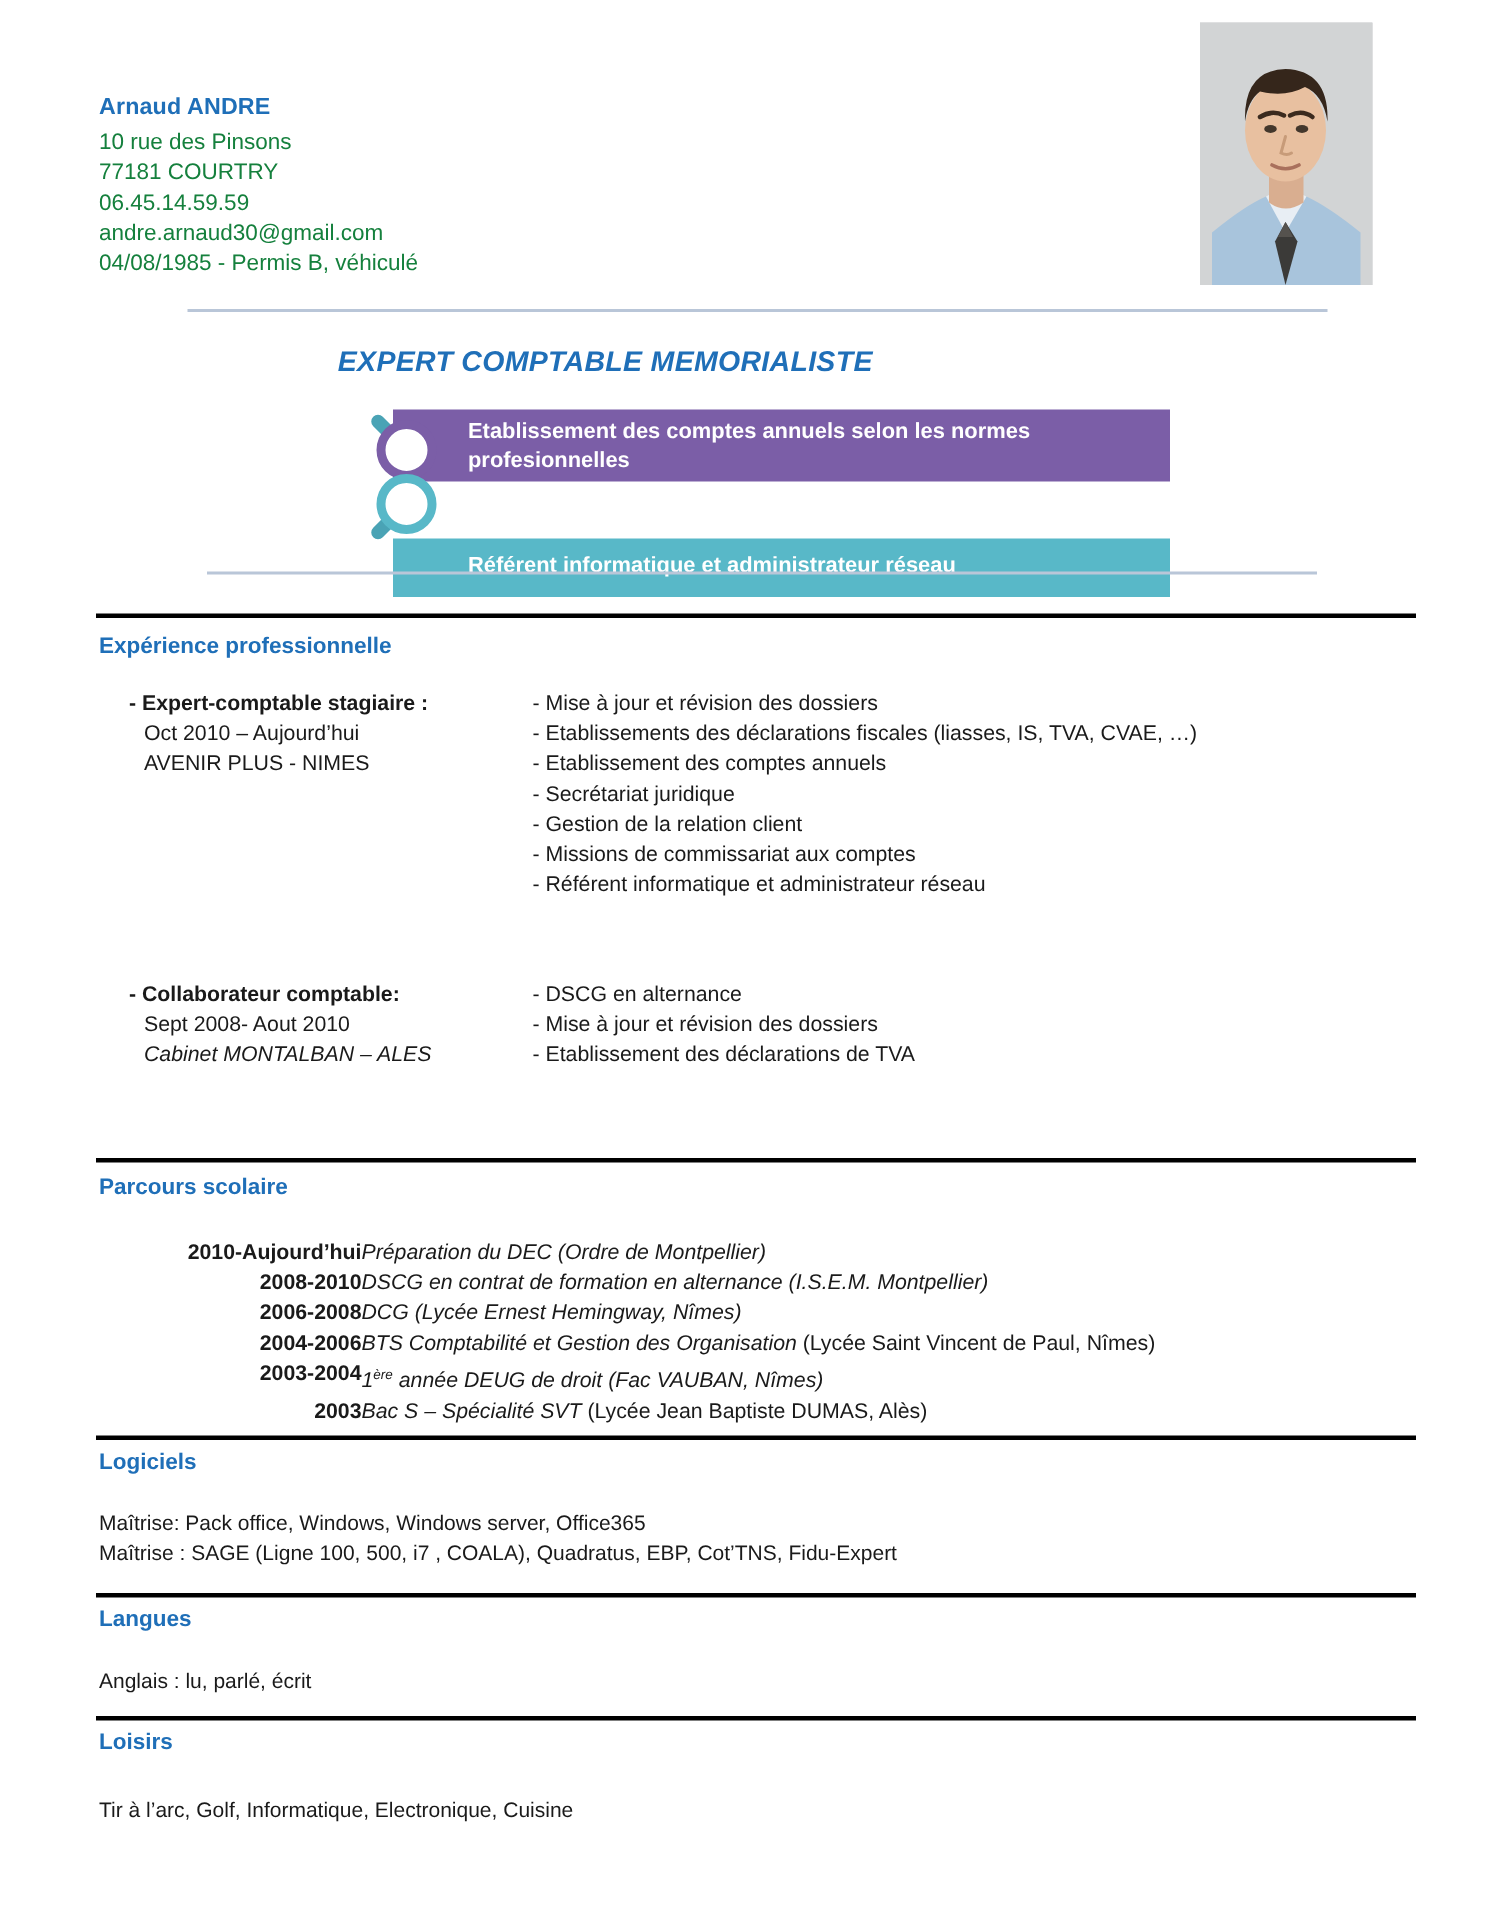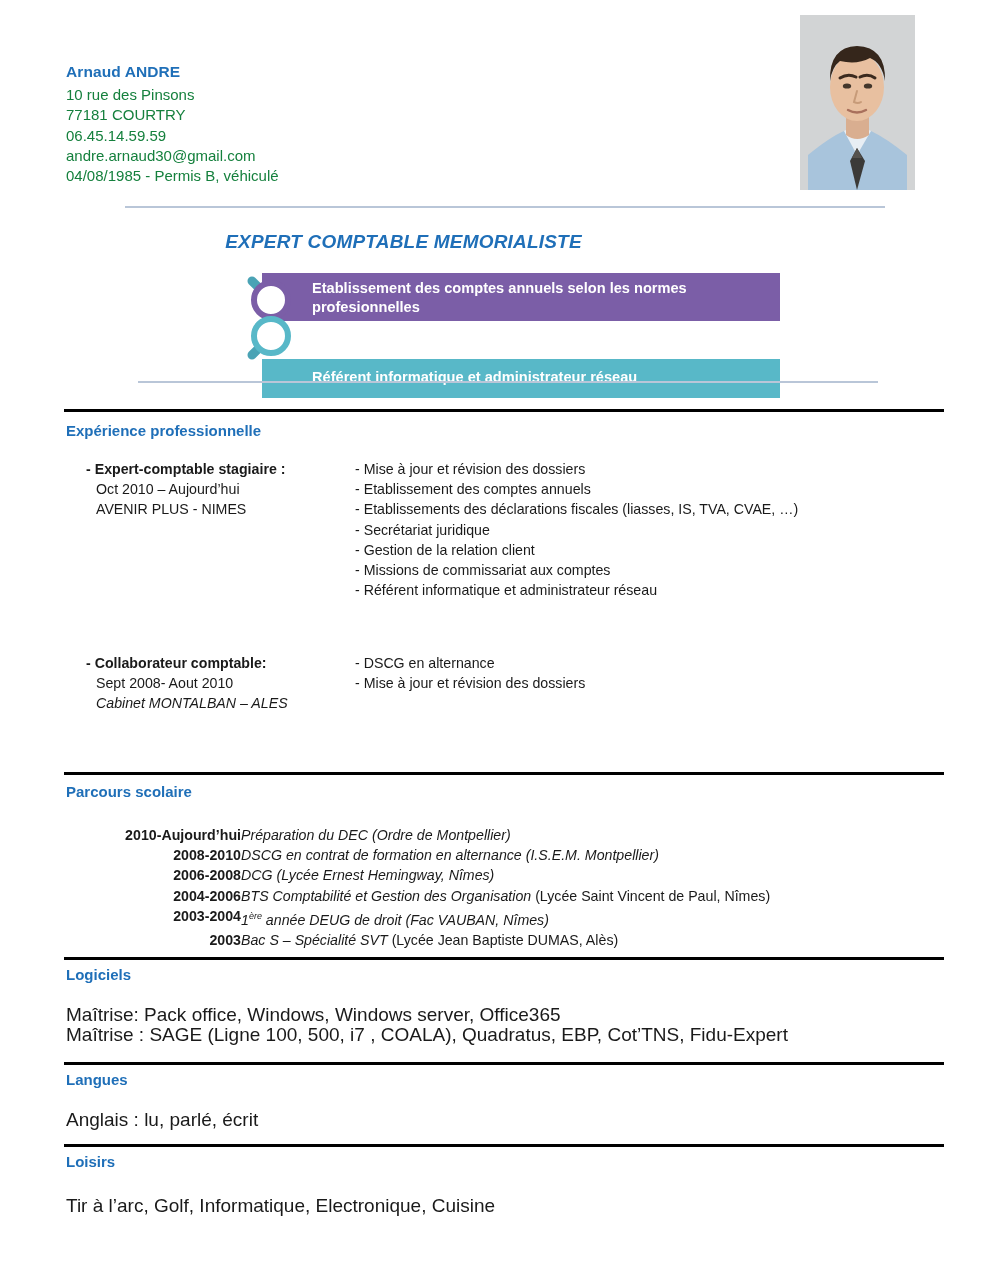--- a/index.html
+++ b/index.html
@@ -125,21 +125,21 @@
   }
   .section-title {
     position: absolute;
     left: 66px;
     font-size: 15px;
     font-weight: bold;
     color: #1F6FB8;
   }
   .block {
     position: absolute;
-    font-size: 19px;
+    font-size: 14px;
     line-height: 20.2px;
   }
   .col-left {
     position: absolute;
     font-size: 14.2px;
     line-height: 20.2px;
   }
   .col-right {
     position: absolute;
     left: 355px;
@@ -240,36 +240,37 @@
   <div class="section-rule" style="top:409px"></div>
   <div class="section-title" style="top:422px">Expérience professionnelle</div>
 
   <div class="col-left" style="left:86px; top:459px">
     <div class="role">- Expert-comptable stagiaire :</div>
     <div style="padding-left:10px">Oct 2010 – Aujourd’hui</div>
     <div style="padding-left:10px">AVENIR PLUS - NIMES</div>
   </div>
   <div class="col-right" style="top:459px">
     <div class="row">- Mise à jour et révision des dossiers</div>
+    <div class="row">- Etablissements des déclarations fiscales (liasses, IS, TVA, CVAE, …)</div>
     <div class="row">- Etablissement des comptes annuels</div>
-    <div class="row">- Etablissements des déclarations fiscales (liasses, IS, TVA, CVAE, …)</div>
     <div class="row">- Secrétariat juridique</div>
     <div class="row">- Gestion de la relation client</div>
     <div class="row">- Missions de commissariat aux comptes</div>
     <div class="row">- Référent informatique et administrateur réseau</div>
   </div>
 
   <div class="col-left" style="left:86px; top:653px">
     <div class="role">- Collaborateur comptable:</div>
     <div style="padding-left:10px">Sept 2008- Aout 2010</div>
     <div class="ital" style="padding-left:10px">Cabinet MONTALBAN – ALES</div>
   </div>
   <div class="col-right" style="top:653px">
     <div class="row">- DSCG en alternance</div>
     <div class="row">- Mise à jour et révision des dossiers</div>
+    <div class="row">- Etablissement des déclarations de TVA</div>
   </div>
 
   <div class="section-rule" style="top:772px"></div>
   <div class="section-title" style="top:783px">Parcours scolaire</div>
 
   <div class="edu">
     <div class="edu-row">
       <div class="edu-date">2010-Aujourd’hui</div>
       <div class="edu-desc"><span class="ital">Préparation du DEC (Ordre de Montpellier)</span><span></span></div>
     </div>

